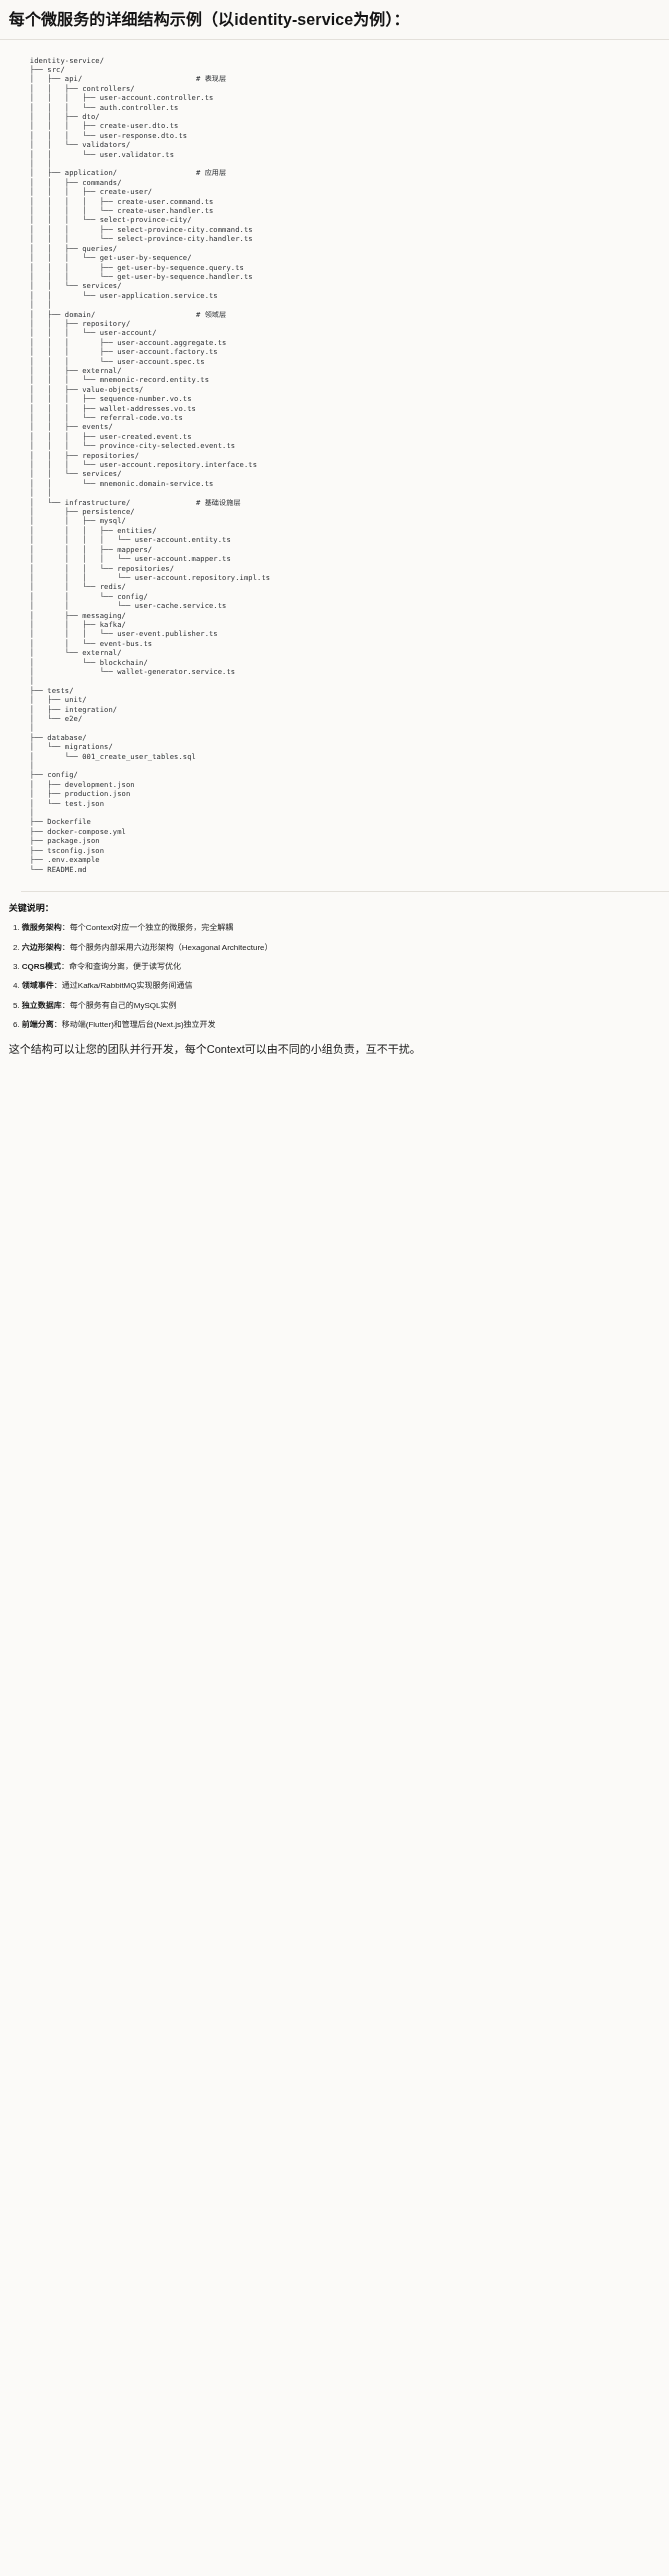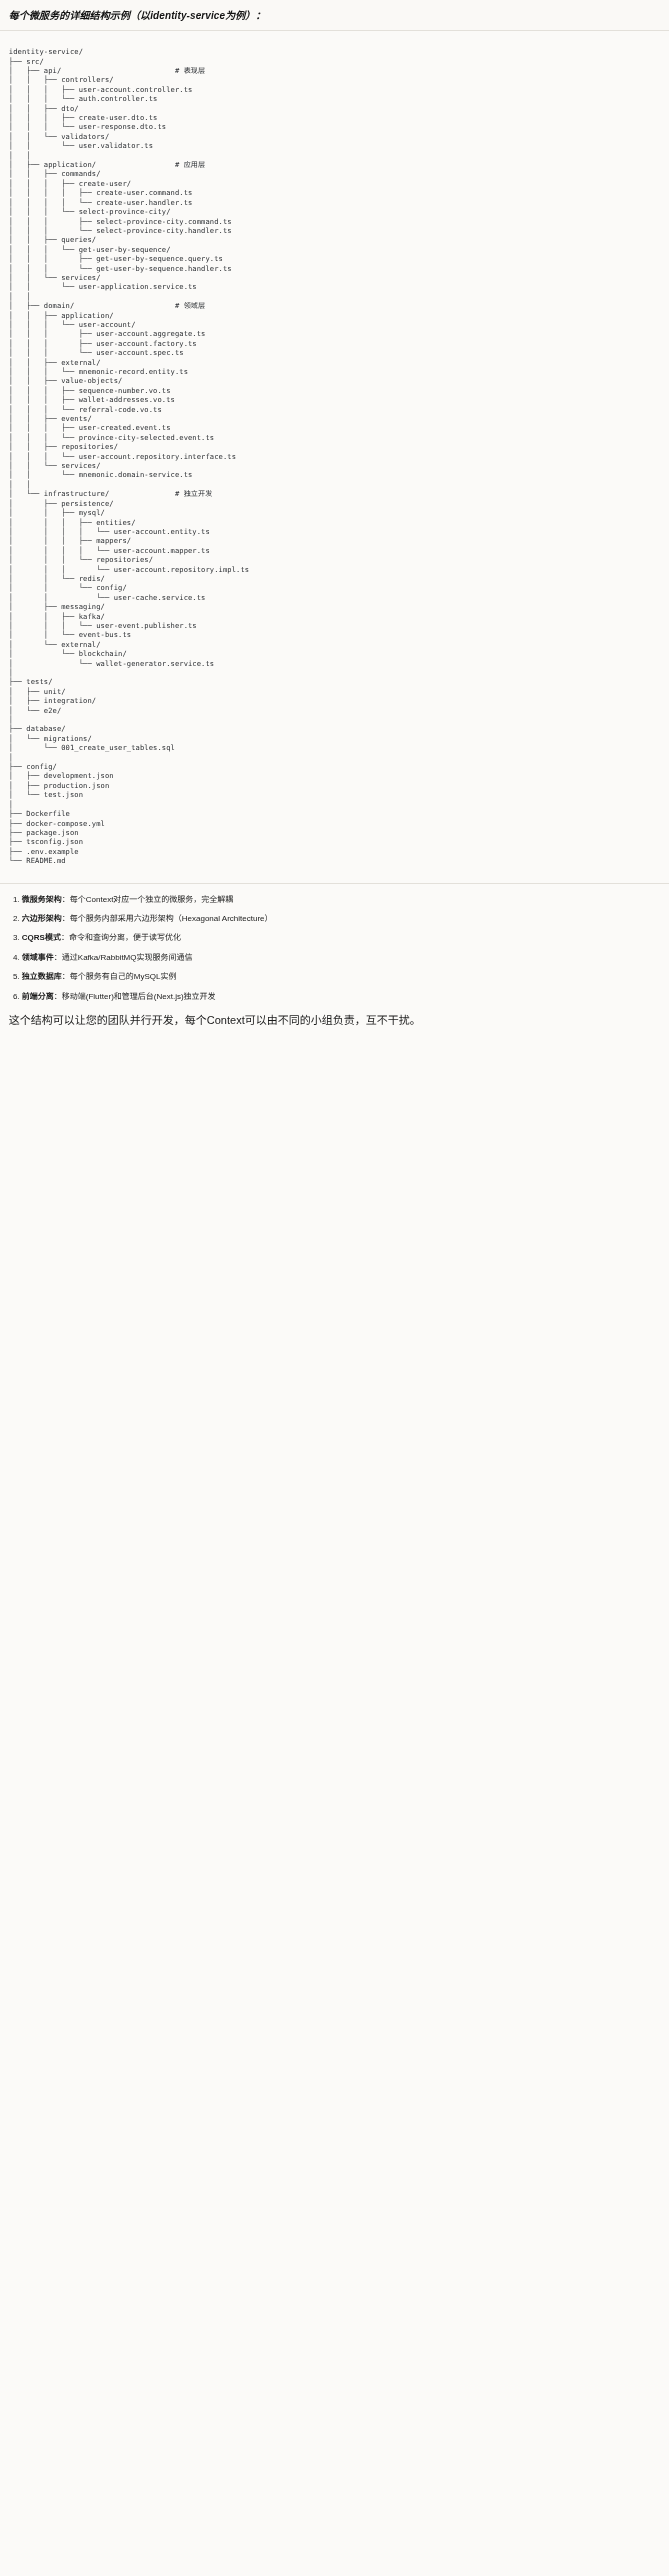--- a/index.html
+++ b/index.html
@@ -20,33 +20,33 @@
     background: #fbfaf8;
   }
 
   
   .header {
     padding: 8.8px 8.8px 7.5px 8.8px;
     border-bottom: 0.6px solid #e3e0da;
     background: #faf9f6;
   }
   .header-title {
-    font-size: 10px;
+    font-size: 16px;
     font-weight: bold;
     letter-spacing: 0.1px;
     line-height: 1.4;
     color: #141414;
-    font-style: italic;
   }
 
   
   .tree-block {
     padding: 8.8px 8.8px 10px 8.8px;
     background: #fbfaf8;
     border-bottom: 0.6px solid #e3e0da;
+    margin-left: 21px;
   }
   .tree {
     font-family: "DejaVu Sans Mono", "Liberation Mono", monospace;
     font-size: 7.1px;
     line-height: 9.4px;
     white-space: pre;
     color: #2a2d31;
     letter-spacing: 0.1px;
   }
   .tree-line {
@@ -130,40 +130,40 @@
 </span><span class="tree-line">│   │   │       ├── select-province-city.command.ts
 </span><span class="tree-line">│   │   │       └── select-province-city.handler.ts
 </span><span class="tree-line">│   │   ├── queries/
 </span><span class="tree-line">│   │   │   └── get-user-by-sequence/
 </span><span class="tree-line">│   │   │       ├── get-user-by-sequence.query.ts
 </span><span class="tree-line">│   │   │       └── get-user-by-sequence.handler.ts
 </span><span class="tree-line">│   │   └── services/
 </span><span class="tree-line">│   │       └── user-application.service.ts
 </span><span class="tree-line">│   │
 </span><span class="tree-line">│   ├── domain/                       # 领域层
-</span><span class="tree-line">│   │   ├── application/
+</span><span class="tree-line">│   │   ├── repository/
 </span><span class="tree-line">│   │   │   └── user-account/
 </span><span class="tree-line">│   │   │       ├── user-account.aggregate.ts
 </span><span class="tree-line">│   │   │       ├── user-account.factory.ts
 </span><span class="tree-line">│   │   │       └── user-account.spec.ts
 </span><span class="tree-line">│   │   ├── external/
 </span><span class="tree-line">│   │   │   └── mnemonic-record.entity.ts
 </span><span class="tree-line">│   │   ├── value-objects/
 </span><span class="tree-line">│   │   │   ├── sequence-number.vo.ts
 </span><span class="tree-line">│   │   │   ├── wallet-addresses.vo.ts
 </span><span class="tree-line">│   │   │   └── referral-code.vo.ts
 </span><span class="tree-line">│   │   ├── events/
 </span><span class="tree-line">│   │   │   ├── user-created.event.ts
 </span><span class="tree-line">│   │   │   └── province-city-selected.event.ts
 </span><span class="tree-line">│   │   ├── repositories/
 </span><span class="tree-line">│   │   │   └── user-account.repository.interface.ts
 </span><span class="tree-line">│   │   └── services/
 </span><span class="tree-line">│   │       └── mnemonic.domain-service.ts
 </span><span class="tree-line">│   │
-</span><span class="tree-line">│   └── infrastructure/               # 独立开发
+</span><span class="tree-line">│   └── infrastructure/               # 基础设施层
 </span><span class="tree-line">│       ├── persistence/
 </span><span class="tree-line">│       │   ├── mysql/
 </span><span class="tree-line">│       │   │   ├── entities/
 </span><span class="tree-line">│       │   │   │   └── user-account.entity.ts
 </span><span class="tree-line">│       │   │   ├── mappers/
 </span><span class="tree-line">│       │   │   │   └── user-account.mapper.ts
 </span><span class="tree-line">│       │   │   └── repositories/
 </span><span class="tree-line">│       │   │       └── user-account.repository.impl.ts
 </span><span class="tree-line">│       │   └── redis/
 </span><span class="tree-line">│       │       └── config/
@@ -193,20 +193,21 @@
 </span><span class="tree-line">├── Dockerfile
 </span><span class="tree-line">├── docker-compose.yml
 </span><span class="tree-line">├── package.json
 </span><span class="tree-line">├── tsconfig.json
 </span><span class="tree-line">├── .env.example
 </span><span class="tree-line">└── README.md
 </span></pre>
   </div>
 
   <div class="keys-block">
+    <div class="keys-title">关键说明：</div>
     <ol class="keys">
         <li><span class="k-term">微服务架构</span><span class="k-sep">：</span><span class="k-desc">每个Context对应一个独立的微服务，完全解耦</span></li>
         <li><span class="k-term">六边形架构</span><span class="k-sep">：</span><span class="k-desc">每个服务内部采用六边形架构（Hexagonal Architecture）</span></li>
         <li><span class="k-term">CQRS模式</span><span class="k-sep">：</span><span class="k-desc">命令和查询分离，便于读写优化</span></li>
         <li><span class="k-term">领域事件</span><span class="k-sep">：</span><span class="k-desc">通过Kafka/RabbitMQ实现服务间通信</span></li>
         <li><span class="k-term">独立数据库</span><span class="k-sep">：</span><span class="k-desc">每个服务有自己的MySQL实例</span></li>
         <li><span class="k-term">前端分离</span><span class="k-sep">：</span><span class="k-desc">移动端(Flutter)和管理后台(Next.js)独立开发</span></li>
       </ol>
     <p class="closing">这个结构可以让您的团队并行开发，每个Context可以由不同的小组负责，互不干扰。</p>
   </div>

